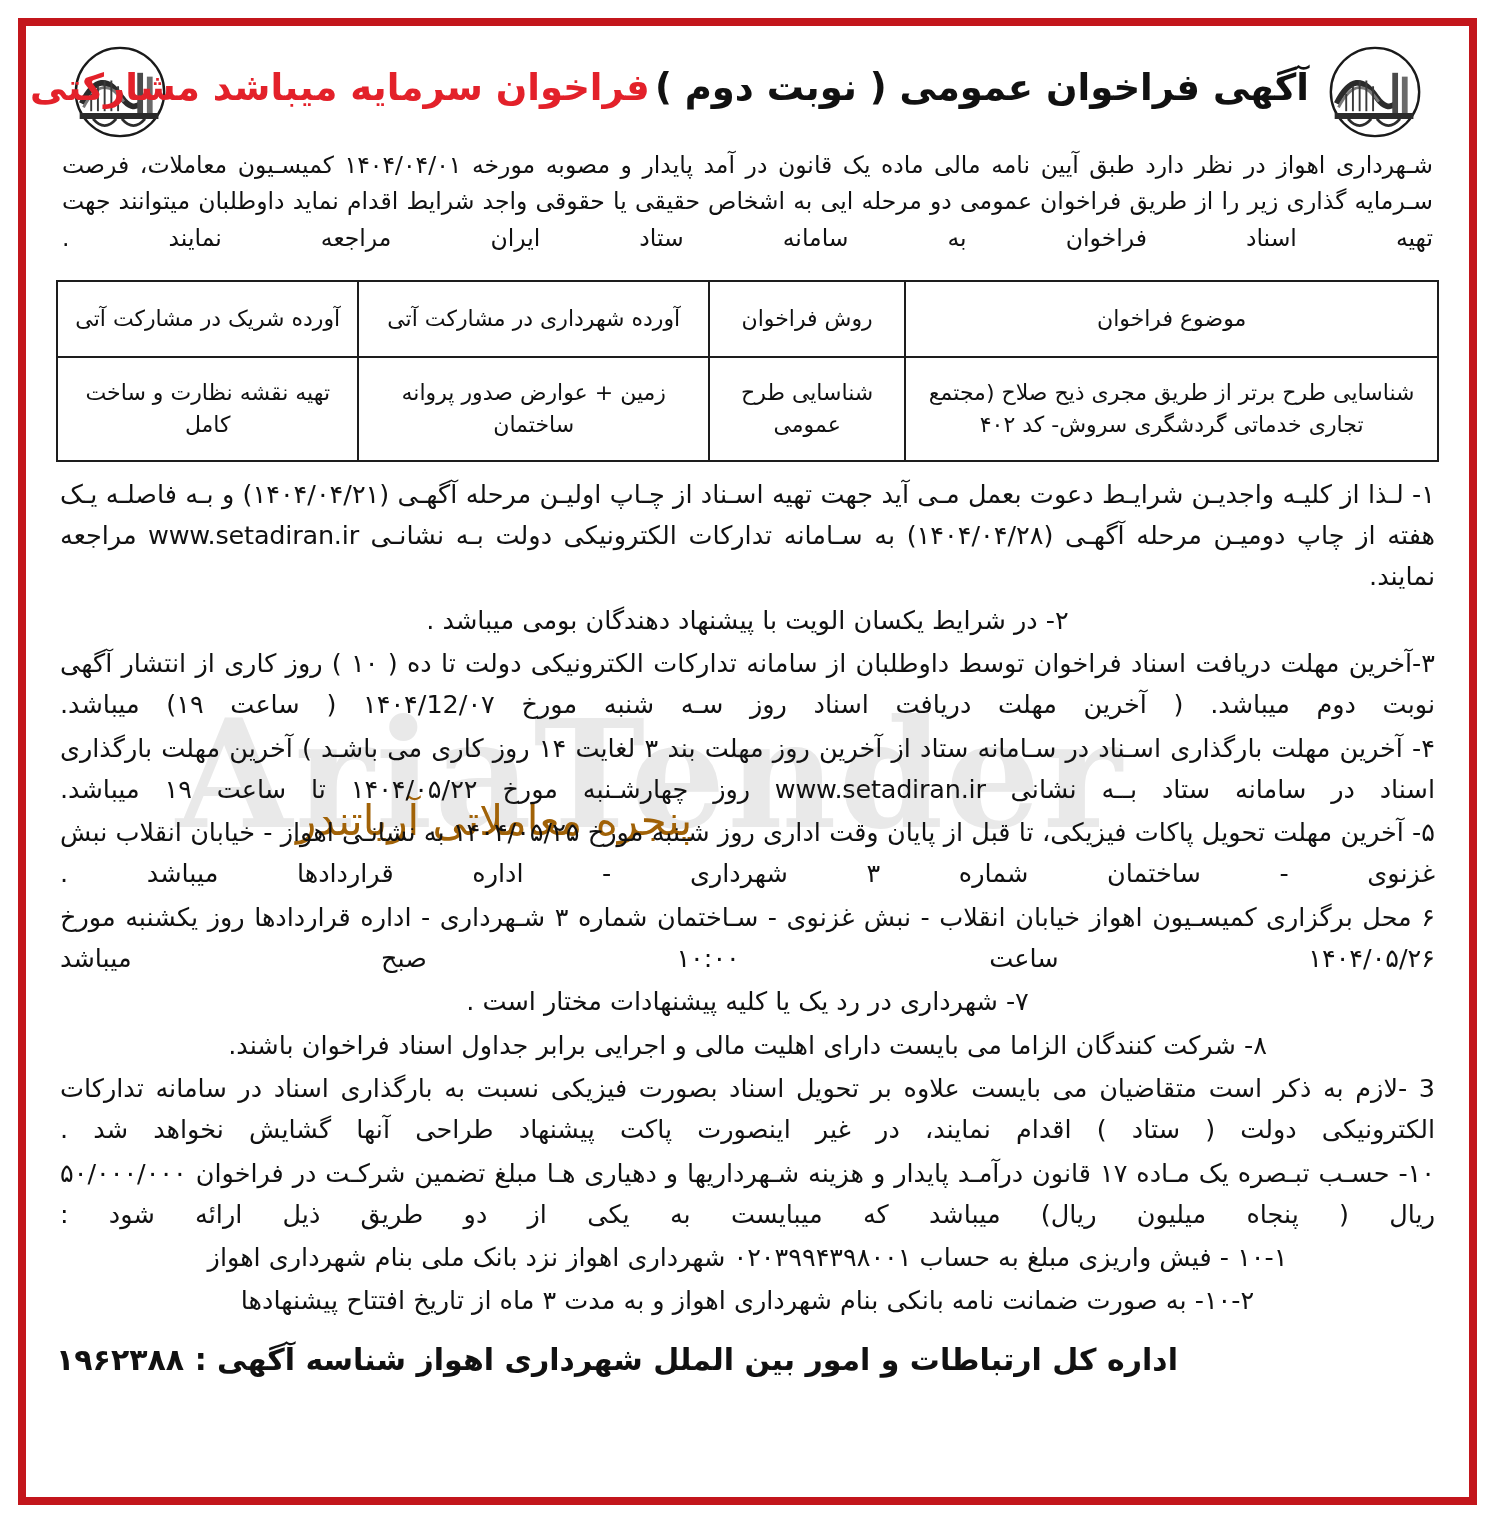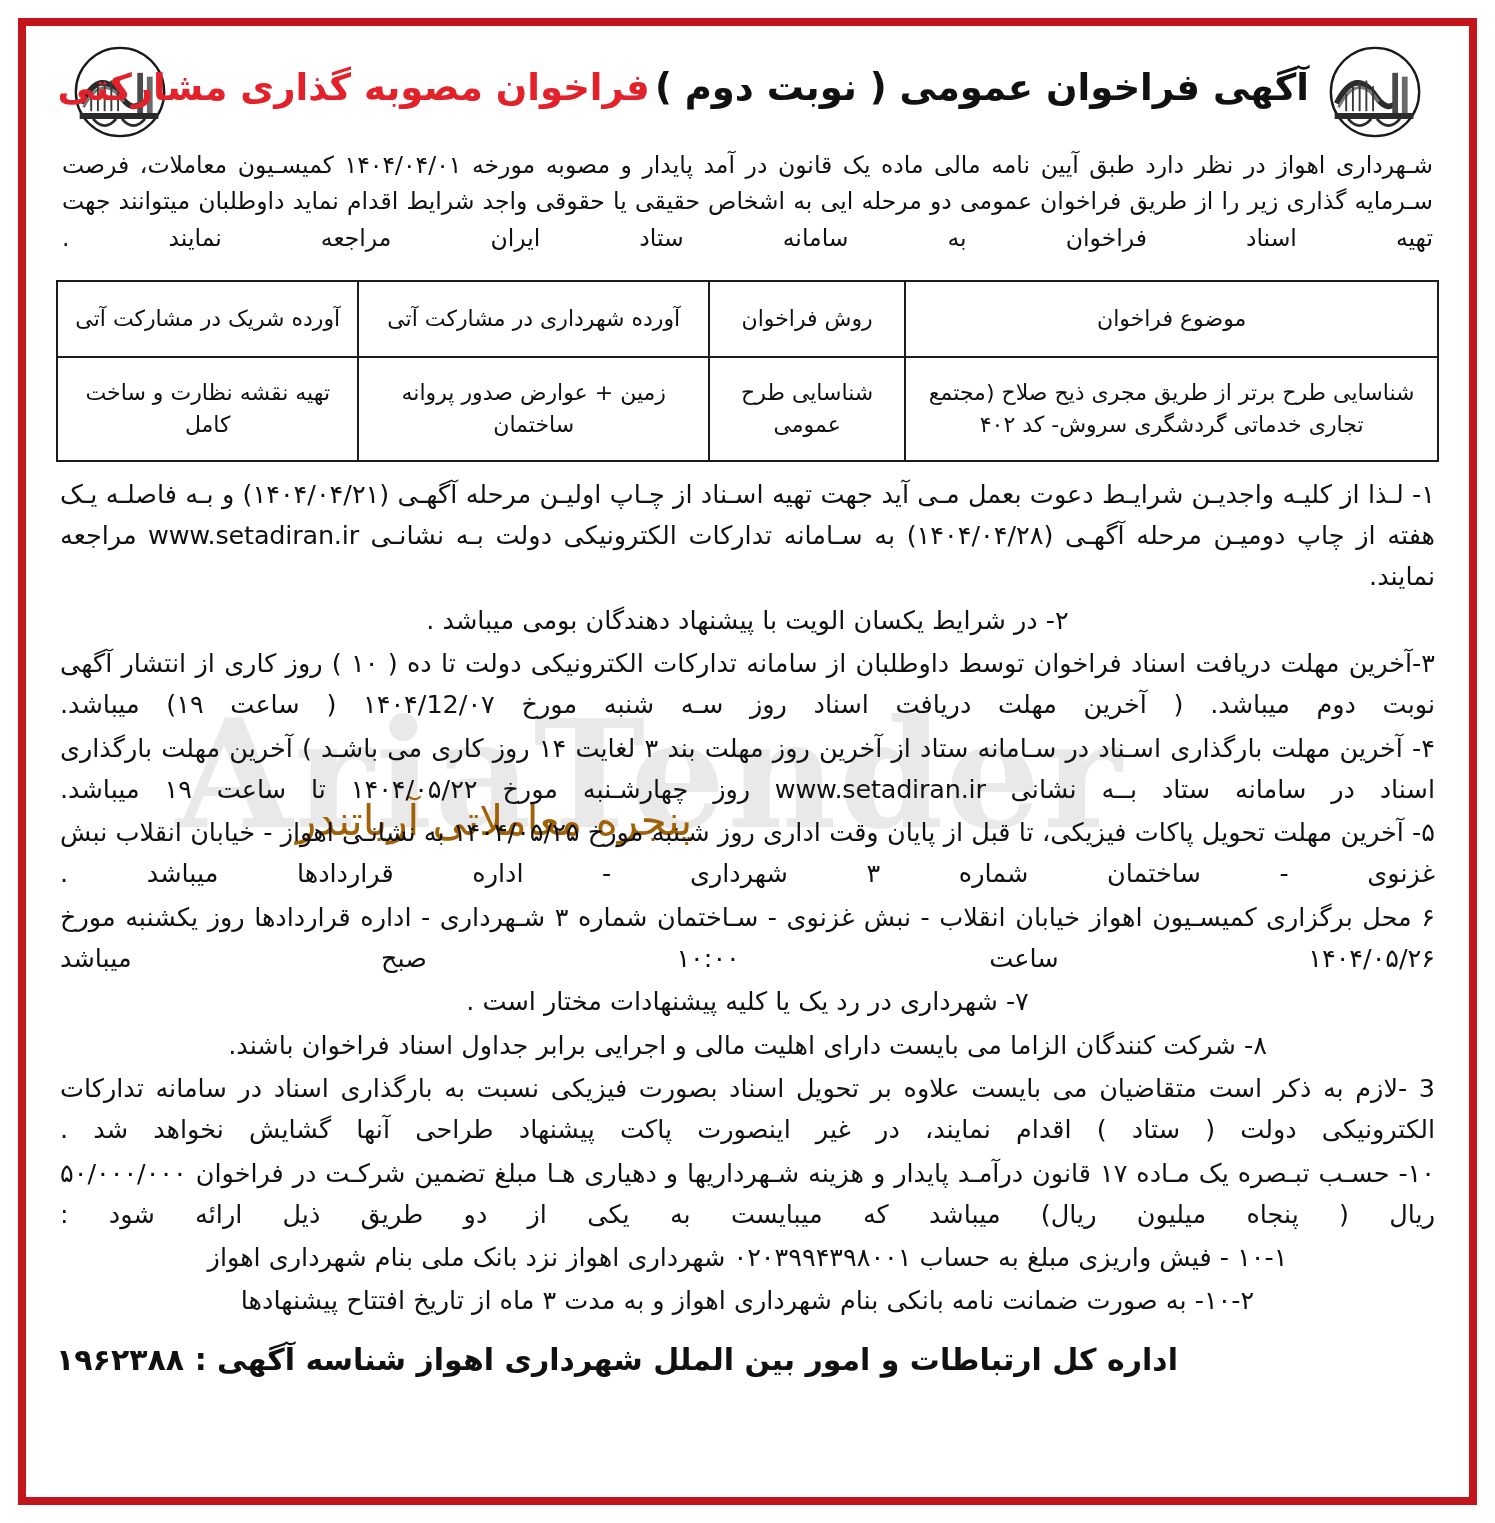--- a/index.html
+++ b/index.html
@@ -205,21 +205,21 @@
           <rect x="68" y="30" width="6" height="42" fill="#4a4a4a"></rect>
           <rect x="78" y="34" width="6" height="38" fill="#6a6a6a"></rect>
           <path d="M8 72 L90 72 L90 78 L8 78 Z" fill="#2b2b2b"></path>
           <path d="M22 78 Q34 92 46 78" fill="none" stroke="#2b2b2b" stroke-width="3"></path>
           <path d="M52 78 Q64 92 76 78" fill="none" stroke="#2b2b2b" stroke-width="3"></path>
         </svg>
       </div>
 
       <div class="title-block">
         <span class="title-black">آگهی فراخوان عمومی ( نوبت دوم )</span>
-        <span class="title-red">فراخوان مصوبه گذاری مشارکتی</span>
+        <span class="title-red">فراخوان سرمایه میباشد مشارکتی</span>
       </div>
 
       <div class="logo right">
         <svg viewBox="0 0 100 100" xmlns="http://www.w3.org/2000/svg">
           <circle cx="50" cy="50" r="46" fill="#ffffff" stroke="#1a1a1a" stroke-width="2.5"></circle>
           <path d="M10 62 Q30 22 52 56 Q62 70 72 62" fill="none" stroke="#2b2b2b" stroke-width="6"></path>
           <path d="M12 66 Q32 28 54 60" fill="none" stroke="#777" stroke-width="3"></path>
           <g stroke="#3a3a3a" stroke-width="2">
             <line x1="20" y1="52" x2="20" y2="70"></line>
             <line x1="27" y1="44" x2="27" y2="70"></line>

